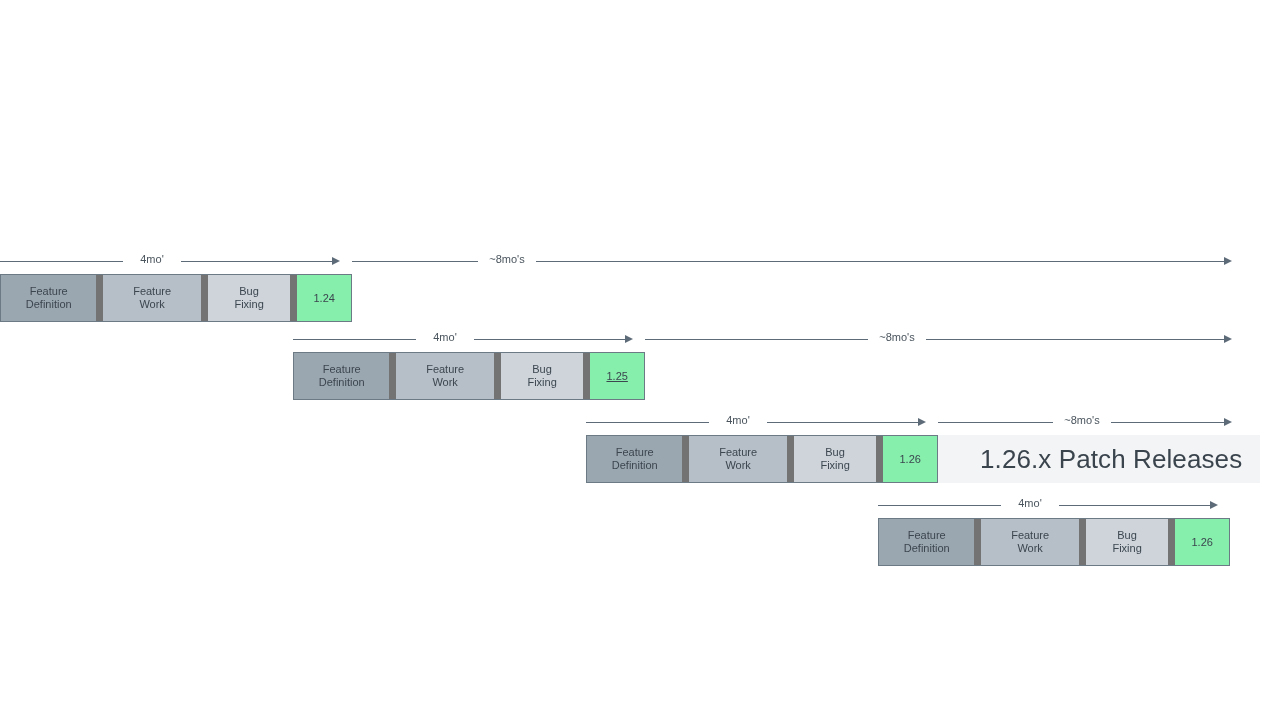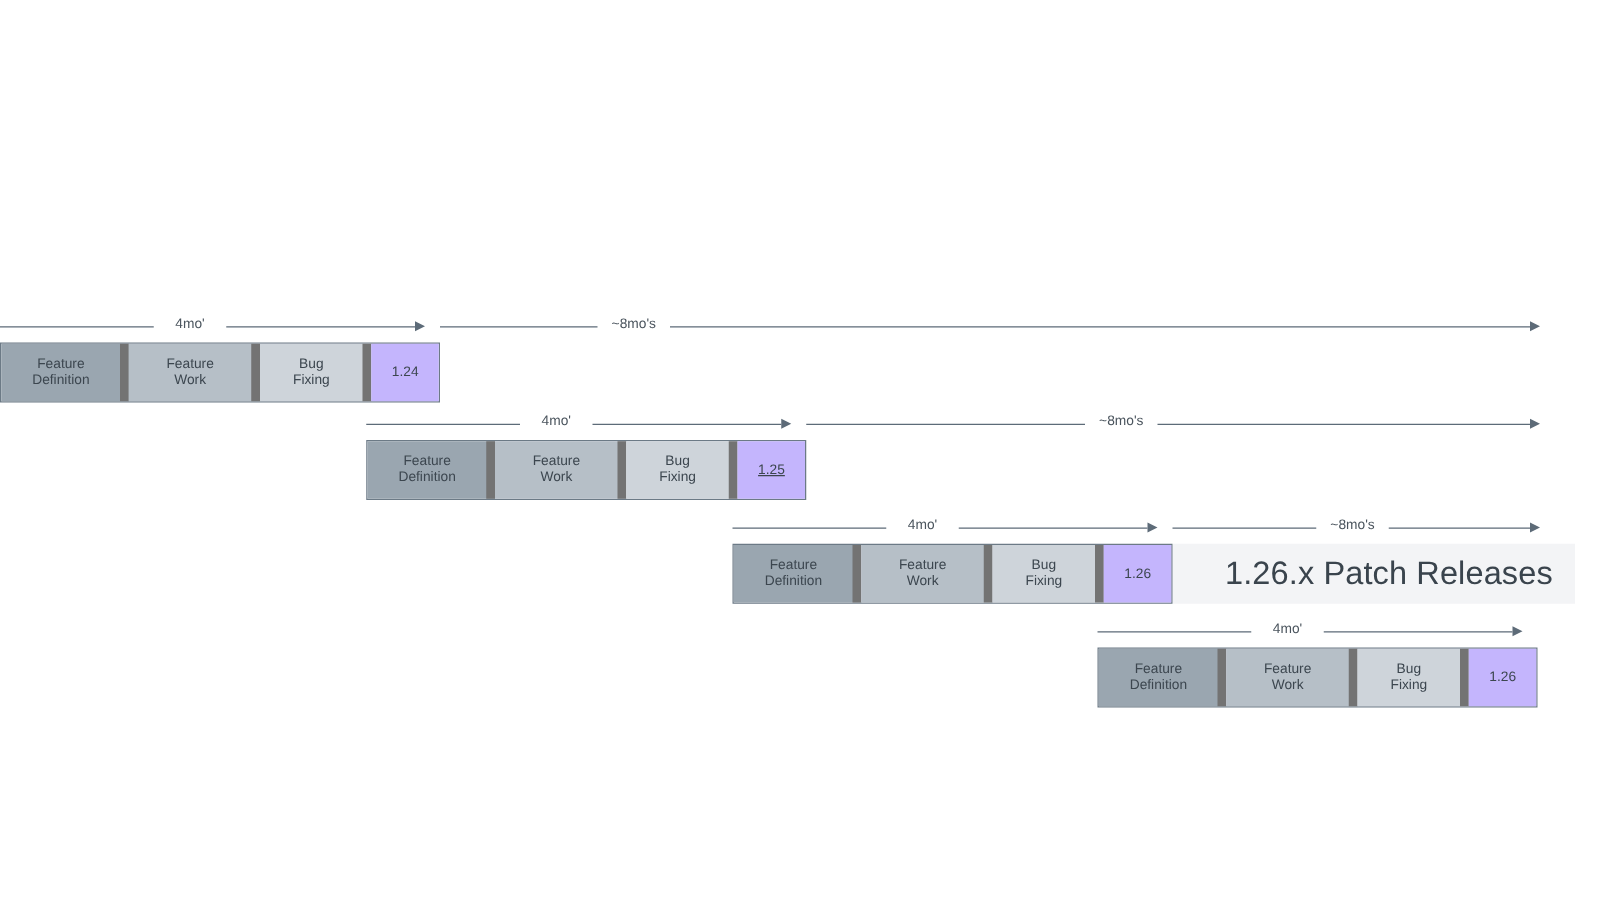--- a/index.html
+++ b/index.html
@@ -63,21 +63,21 @@
     font-size: 11px;
     line-height: 13px;
     color: #3c464f;
     white-space: pre-line;
   }
   .phase:last-child { border-right: none; }
 
   .phase.def      { background: #9aa6b0; }
   .phase.work     { background: #b6bfc7; }
   .phase.bug      { background: #ced4da; }
-  .phase.version  { background: #c4b5fd; font-size: 11px; }
+  .phase.version  { background: #86efac; font-size: 11px; }
 
   
   .arrow-group {
     position: absolute;
     height: 18px;
   }
   .arrow-line {
     position: absolute;
     top: 9px;
     height: 1px;

